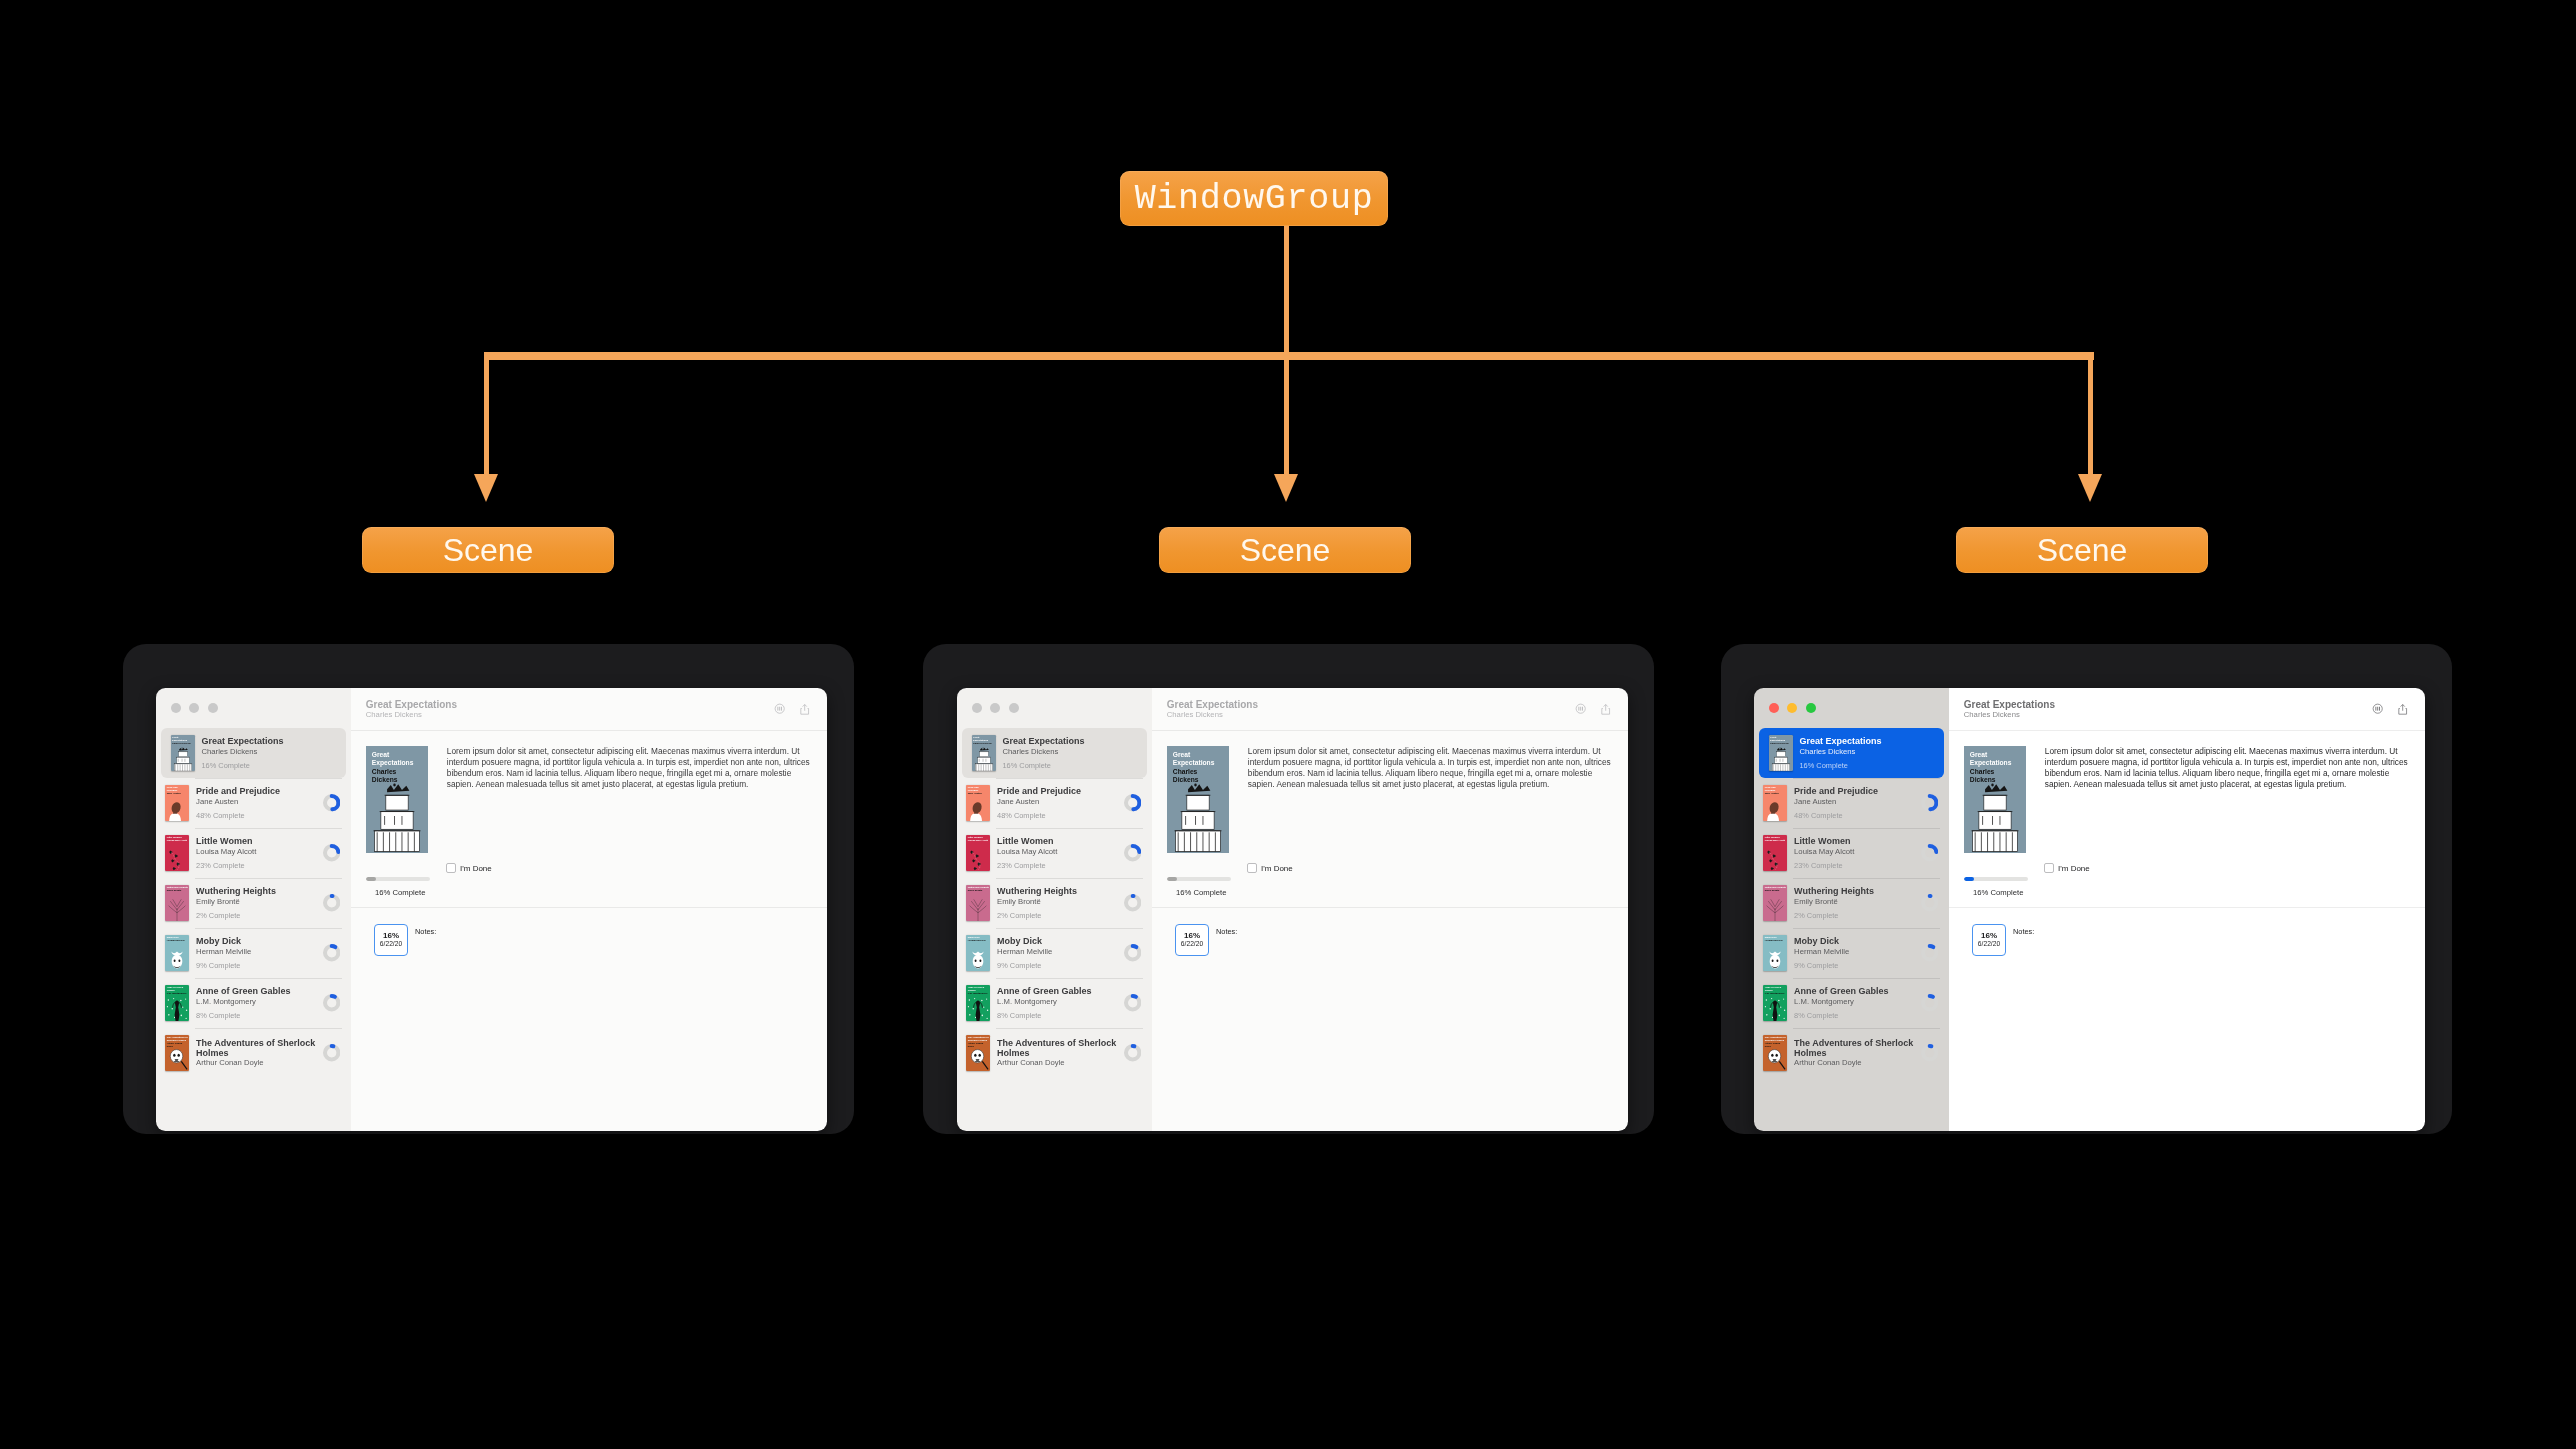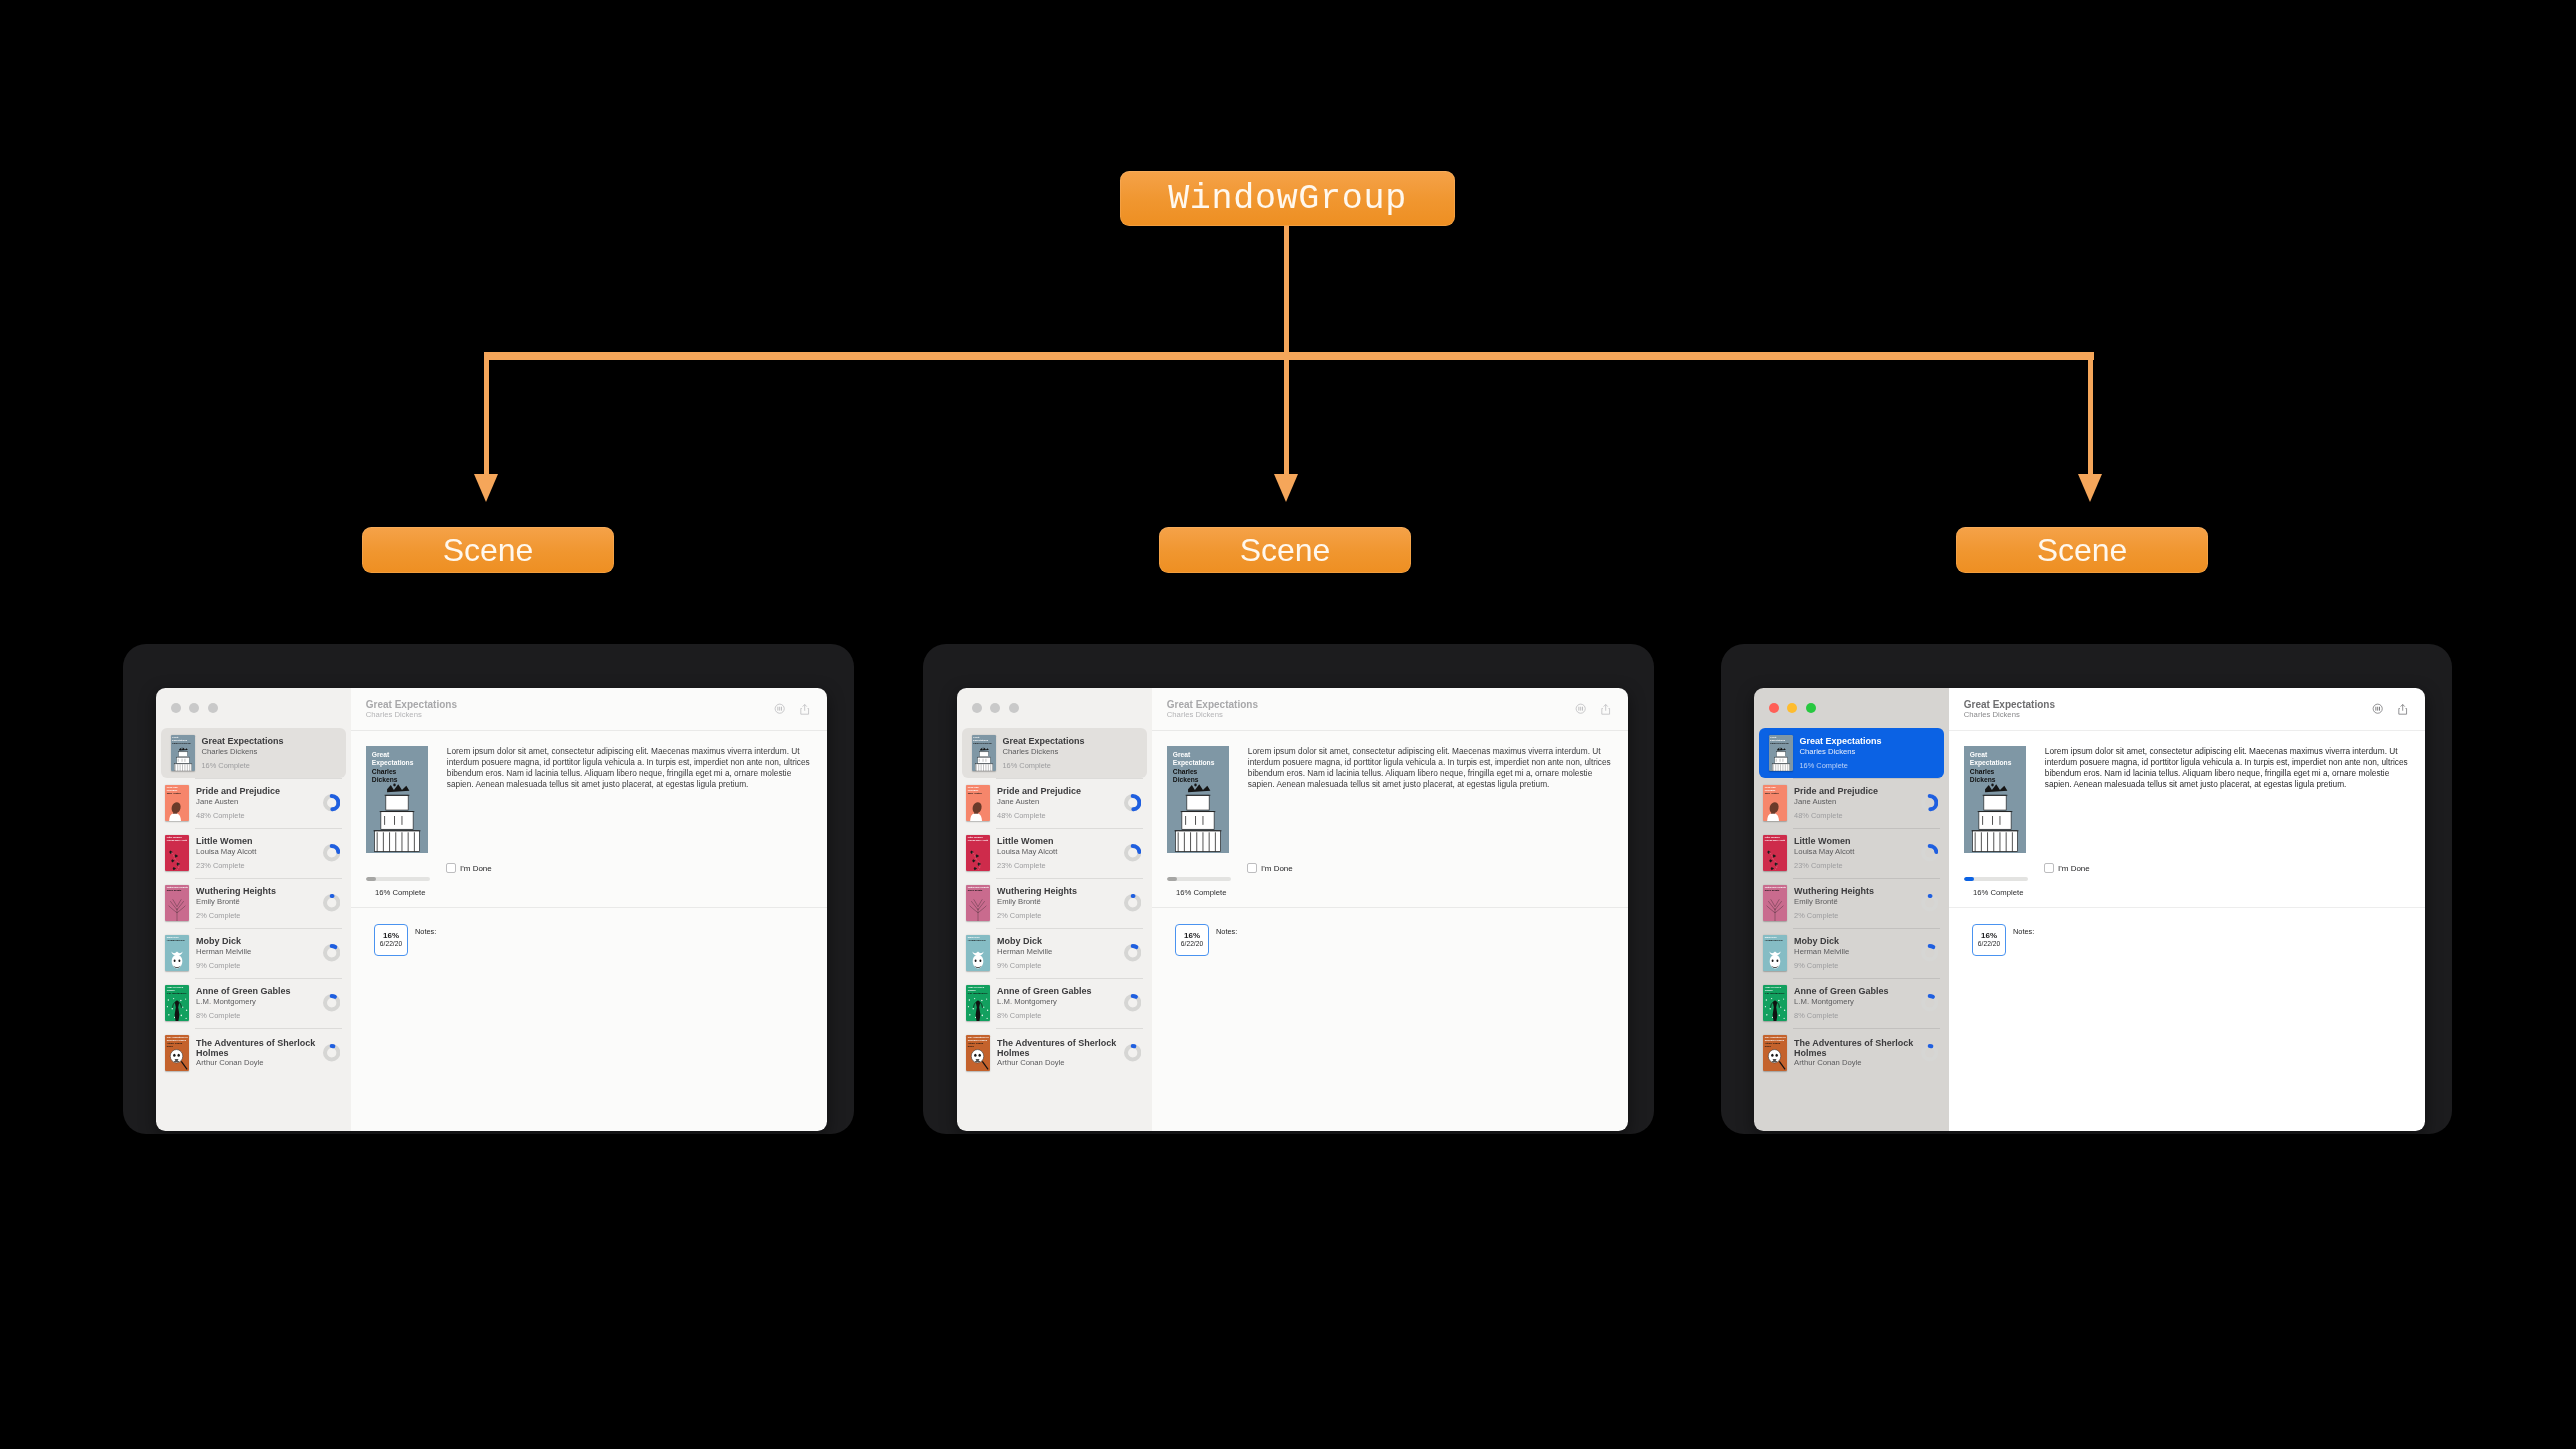--- a/index.html
+++ b/index.html
@@ -9,21 +9,21 @@
   
   .node{position:absolute;border-radius:9.4px;
         background:linear-gradient(180deg,#F5A249 0%,#F0962F 55%,#EE8F22 100%);
         box-shadow:0 0 0 0.7px rgba(255,200,140,.35) inset;
         display:flex;align-items:center;justify-content:center;
         color:#FFF8EE;}
   .node.mono{font-family:"Liberation Mono","DejaVu Sans Mono",monospace;
              font-size:35px;letter-spacing:0.7px;}
   .node.sans{font-family:"Liberation Sans",sans-serif;font-size:32px;}
 
-  #node-windowgroup{left:1120px;top:171px;width:335px;height:55px;}
+  #node-windowgroup{left:1120px;top:171px;width:268px;height:55px;}
   #node-scene-1{left:362px;top:527px;width:252px;height:46px;}
   #node-scene-2{left:1159px;top:527px;width:252px;height:46px;}
   #node-scene-3{left:1956px;top:527px;width:252px;height:46px;}
 
   
   .conn{position:absolute;background:#F5A65A;}
   #stem-main{left:1284px;top:226px;width:5.4px;height:130px;}
   #bus-h{left:484px;top:352px;width:1610px;height:8px;}
   .drop{position:absolute;width:5.4px;background:#F5A65A;top:356px;height:121px;}
   #drop-1{left:484px;}

